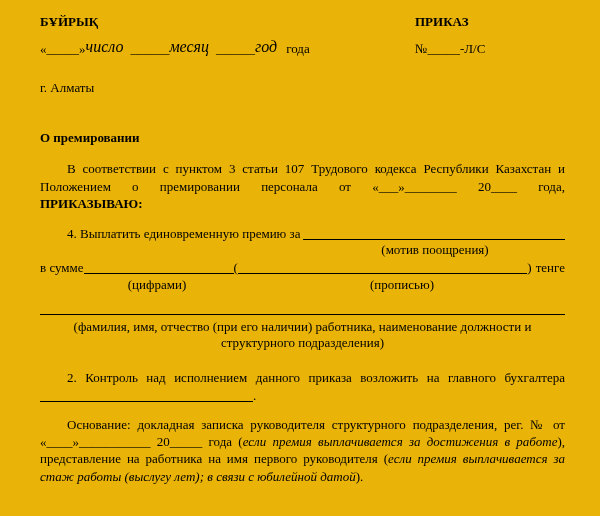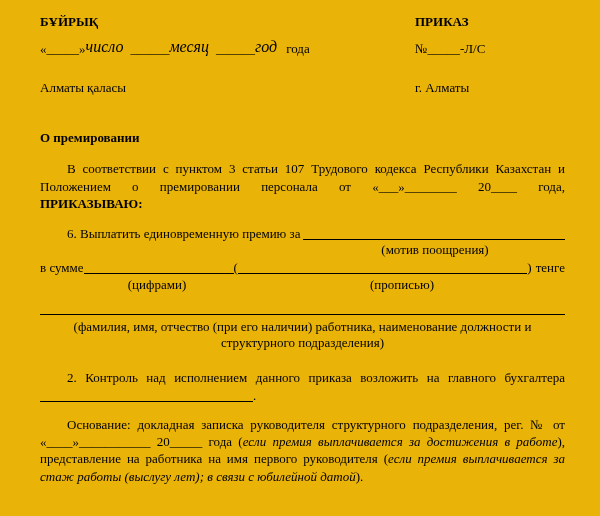--- a/index.html
+++ b/index.html
@@ -69,34 +69,33 @@
       <span class="dgroup">
         <span>______</span>
         <span class="dlabel">год</span>
       </span>
       <span class="goda">года</span>
     </div>
     <div class="rcol">№_____-Л/С</div>
   </div>
 
   <div class="row city-row">
-    <div class="lcol">Алматы қаласы</div>
     <div class="rcol">г. Алматы</div>
   </div>
 
   <div class="subject">О премировании</div>
 
   <div class="preamble">
     <div class="line just ind">В соответствии с пунктом 3 статьи 107 Трудового кодекса Республики Казахстан и</div>
     <div class="line just">Положением о премировании персонала от «___»________ 20____ года,</div>
     <div class="line b">ПРИКАЗЫВАЮ:</div>
   </div>
 
   <div class="fline line item1-line">
-    <span class="pl27">6. Выплатить единовременную премию за</span>
+    <span class="pl27">4. Выплатить единовременную премию за</span>
     <span class="blank grow ml3"></span>
   </div>
   <div class="cap-motive">(мотив поощрения)</div>
 
   <div class="fline line">
     <span>в сумме</span>
     <span class="blank w150"></span>
     <span>(</span>
     <span class="blank grow"></span>
     <span>)</span>

